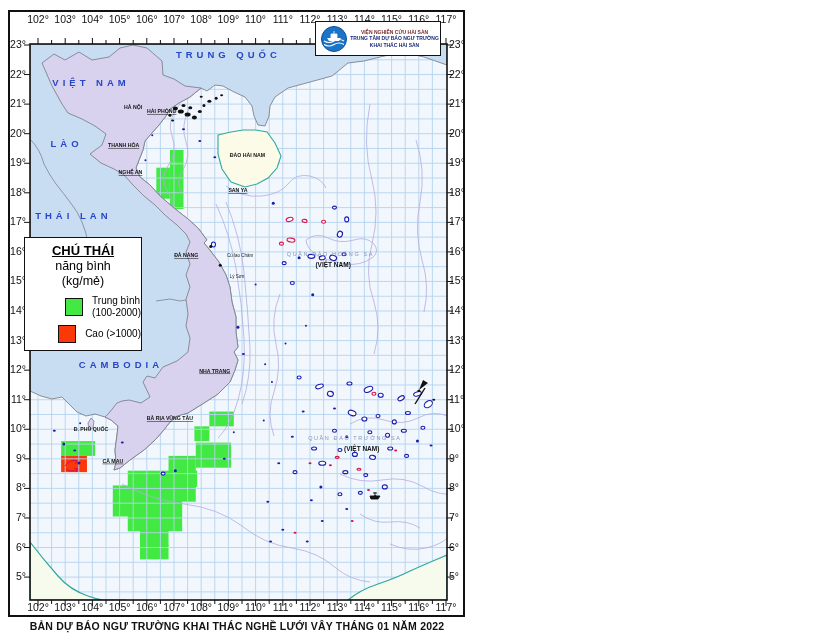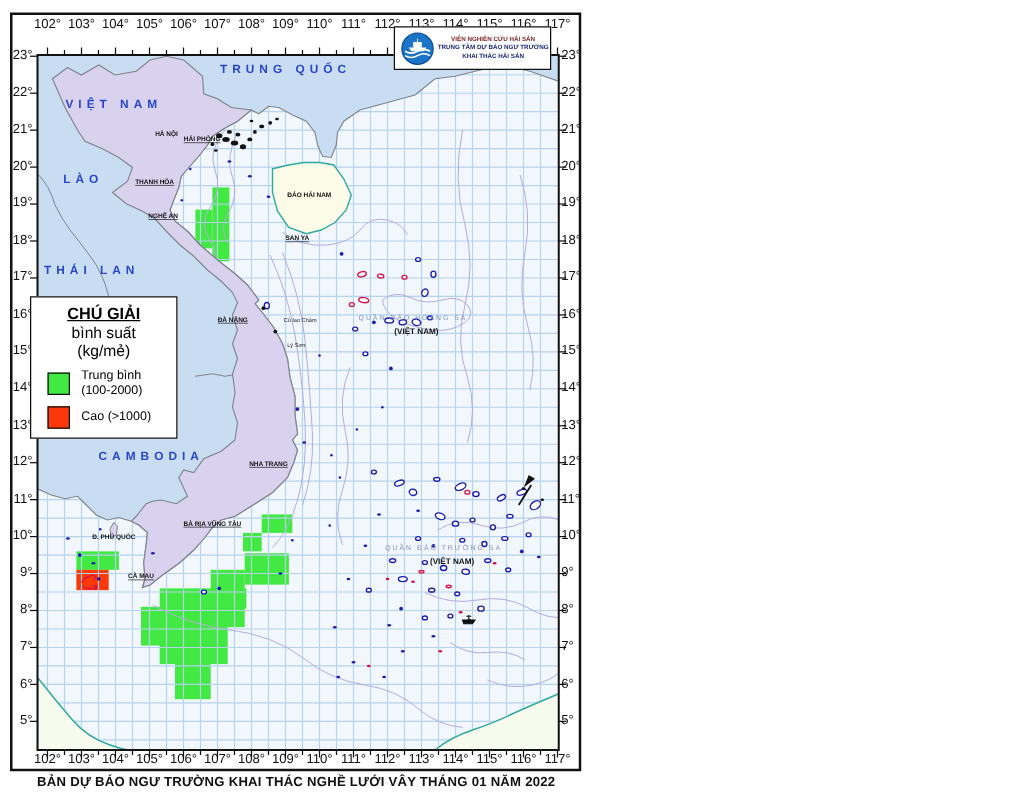--- a/index.html
+++ b/index.html
@@ -9,21 +9,21 @@
             border:2.5px solid #111;background:#fff;}
   #mapsvg{position:absolute;left:0;top:0;}
   .axlabel{position:absolute;font-size:10.5px;color:#111;white-space:nowrap;}
   .toplab,.botlab{width:28px;text-align:center;}
   .leftlab{width:22px;text-align:right;}
   .rightlab{width:26px;text-align:left;}
   #legendbox{position:absolute;left:24px;top:237px;width:116px;height:112px;
              background:#fff;border:1.6px solid #111;text-align:center;z-index:5;}
   #legendbox .lg-head{font-size:13px;font-weight:bold;text-decoration:underline;margin-top:5px;}
   #legendbox .lg-sub{font-size:12.5px;margin-top:1px;}
-  .lg-row{display:flex;align-items:center;margin:7px 0 0 13px;text-align:left;}
+  .lg-row{display:flex;align-items:center;margin:7px 0 0 13px;text-align:left;justify-content:flex-end;}
   .lg-sw{width:16px;height:16px;border:1px solid #111;flex:0 0 auto;}
   .lg-txt{font-size:10px;margin-left:9px;line-height:1.15;}
   #logobox{position:absolute;left:315px;top:21px;width:124px;height:33px;
            background:#fff;border:1.5px solid #111;display:flex;align-items:center;z-index:5;}
   #logotext{flex:1;text-align:center;line-height:1.3;}
   #logotext .l1{font-size:5px;font-weight:bold;color:#7d2b2b;}
   #logotext .l2,#logotext .l3{font-size:5px;font-weight:bold;color:#1a2a7a;}
   #maptitle{position:absolute;left:8px;top:620px;width:458px;text-align:center;
             font-size:10.5px;font-weight:bold;color:#111;letter-spacing:.2px;}
   
@@ -492,22 +492,22 @@
         <line x1="24" y1="104.12" x2="30" y2="104.12"></line>
         <line x1="447" y1="104.12" x2="453" y2="104.12"></line>
         <line x1="24" y1="74.56" x2="30" y2="74.56"></line>
         <line x1="447" y1="74.56" x2="453" y2="74.56"></line>
         <line x1="24" y1="45" x2="30" y2="45"></line>
         <line x1="447" y1="45" x2="453" y2="45"></line>
       </g>
   </svg>
 
   <div id="legendbox">
-    <div class="lg-head">CHÚ GIẢI</div>
-    <div class="lg-sub">bình suất</div>
+    <div class="lg-head">CHÚ THÁI</div>
+    <div class="lg-sub">năng bình</div>
     <div class="lg-sub">(kg/mẻ)</div>
     <div class="lg-row">
       <div class="lg-sw" style="background: rgb(67, 233, 67);"></div>
       <div class="lg-txt">
         <div>Trung bình</div>
         <div>(100-2000)</div>
       </div>
     </div>
     <div class="lg-row">
       <div class="lg-sw" style="background: rgb(251, 56, 8);"></div>

